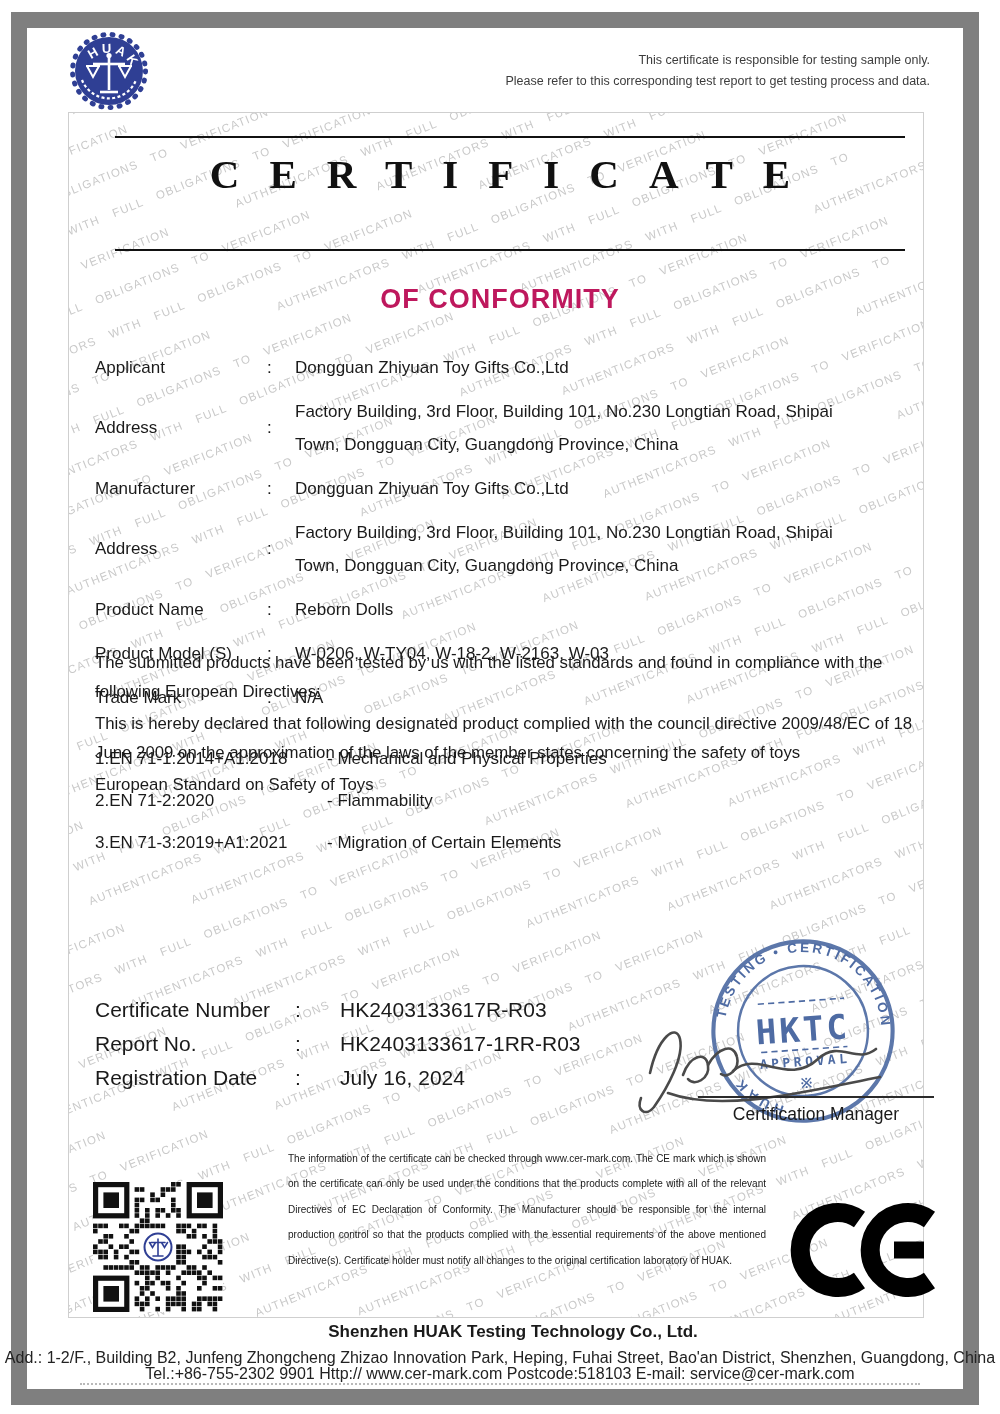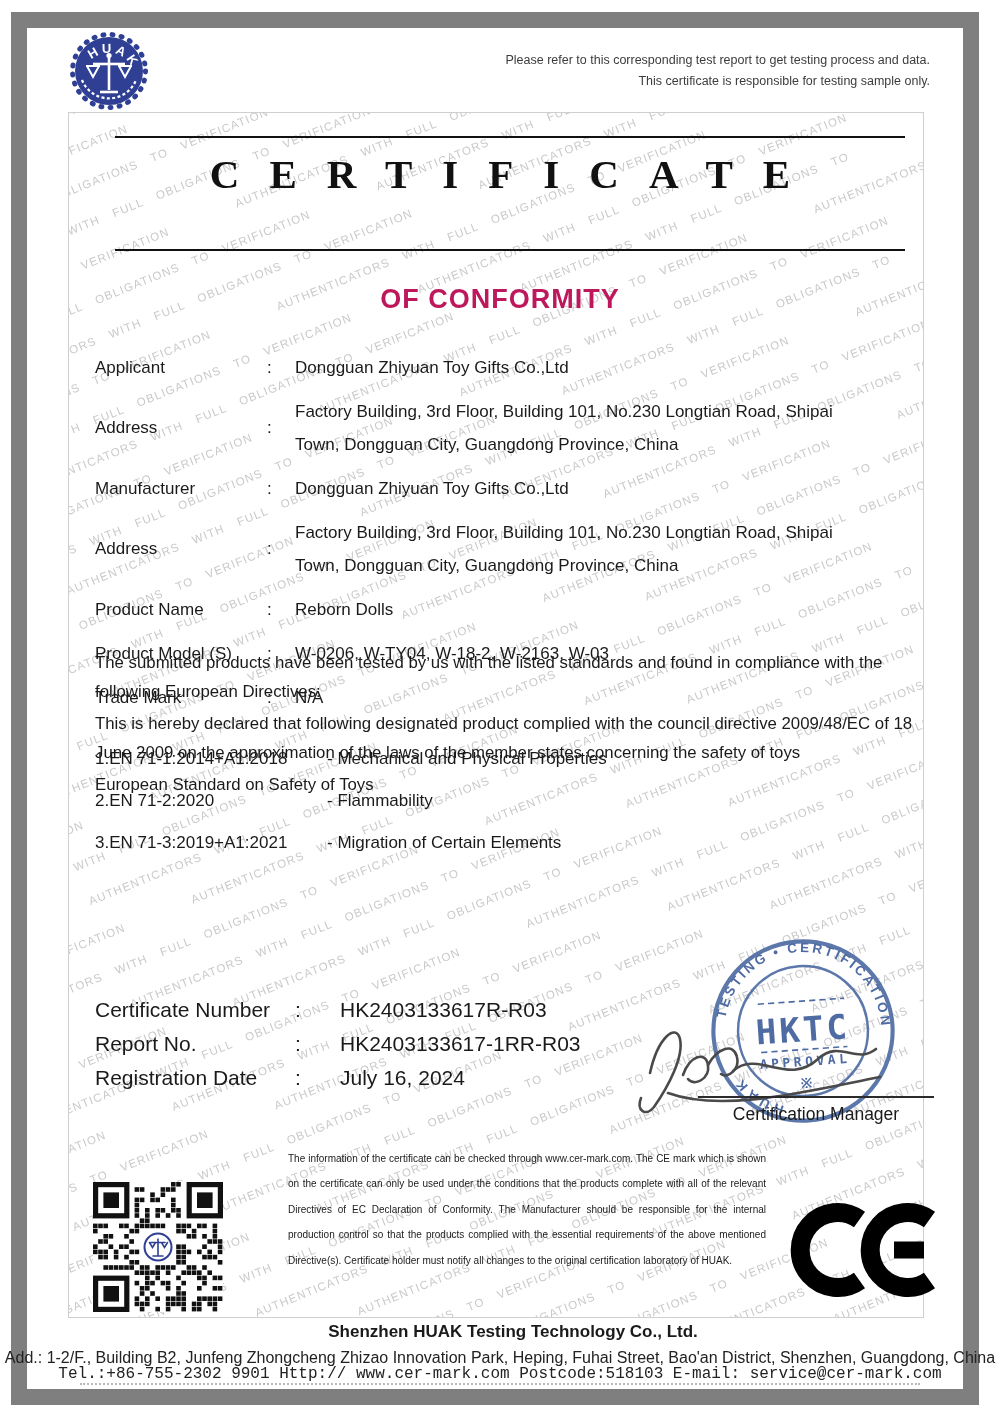--- a/index.html
+++ b/index.html
@@ -74,21 +74,21 @@
   
   .qr{position:absolute;left:93px;top:1182px;}
   .ce-para{position:absolute;left:288px;top:1146px;width:478px;font-size:10px;
            line-height:25.4px;text-align:justify;}
   .ce-mark{position:absolute;left:786px;top:1196px;}
 
   
   .footer-company{position:absolute;left:0;top:1322px;width:100%;text-align:center;
                   font-weight:bold;font-size:17px;margin-left:13px;}
   .footer-line{position:absolute;left:0;width:100%;text-align:center;font-size:16px;color:#222;}
-  .footer-addr{top:1349px;} .footer-tel{top:1365px;font-family:Liberation Mono, monospace;}
+  .footer-addr{top:1349px;} .footer-tel{top:1365px;}
   .footer-dots{position:absolute;left:80px;right:80px;top:1383px;border-top:2px dotted #b9b9b9;}
 </style>
 </head>
 <body>
 
 <div class="page">
 
   <div class="frame"></div>
 
   <div class="wm-box">
@@ -113,22 +113,22 @@
       <g stroke="#ffffff" fill="none" stroke-width="2">
         <path d="M 17,38 L 23,49 L 29,38"></path>
         <path d="M 16,38 H 30"></path>
         <path d="M 49,38 L 55,49 L 61,38"></path>
         <path d="M 48,38 H 62"></path>
       </g>
       <path d="M 12,52 A 29,29 0 0 0 66,52" fill="none" stroke="#ffffff" stroke-width="2.2" stroke-dasharray="3 2.4"></path>
     </svg>
 
     <div class="note">
+      <div>This certificate is responsible for testing sample only.</div>
       <div>Please refer to this corresponding test report to get testing process and data.</div>
-      <div>This certificate is responsible for testing sample only.</div>
     </div>
 
     <div class="rule rule-top"></div>
     <div class="title">CERTIFICATE</div>
     <div class="rule rule-bottom"></div>
     <div class="subtitle">OF CONFORMITY</div>
 
     <div class="info-block">
 
         <div class="info-row">

